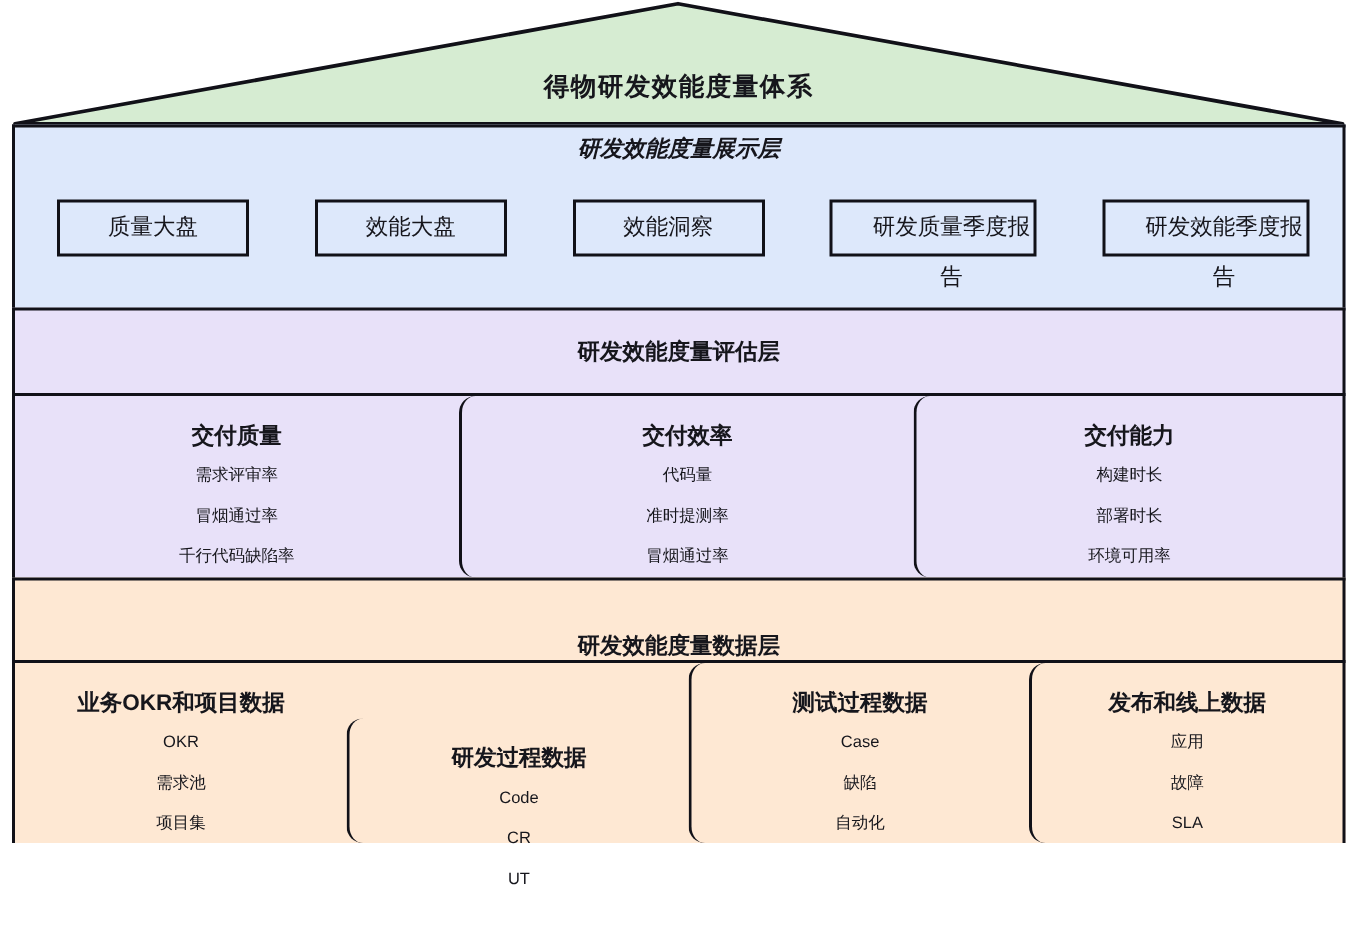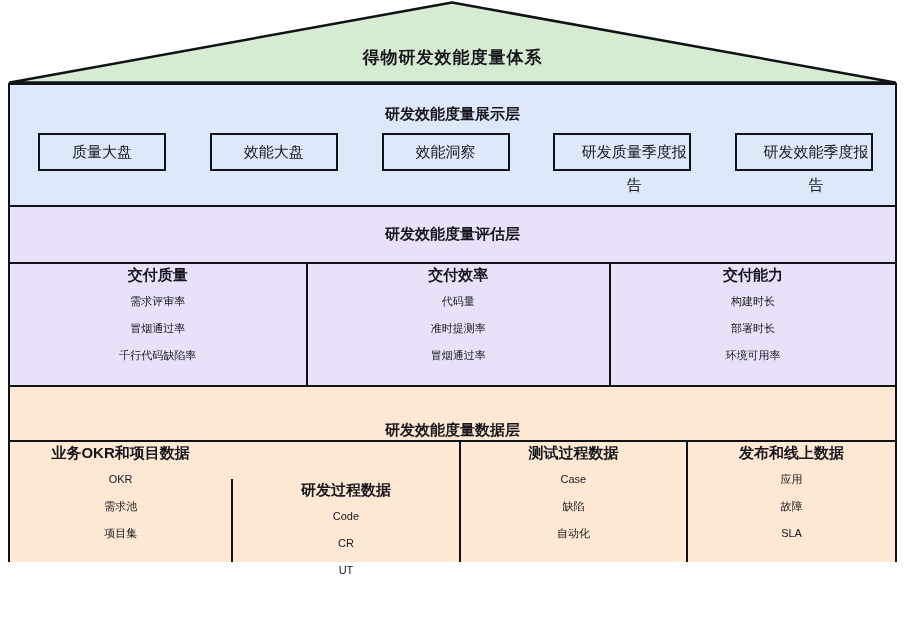--- a/index.html
+++ b/index.html
@@ -20,21 +20,21 @@
   }
 
   
   .band {
     position: absolute; left: 0; width: 889px; box-sizing: border-box;
     border: 2.5px solid var(--line, #111); border-bottom: none;
   }
   .band-header-text { text-align: center; font-weight: bold; font-size: 15px; }
 
   .band-display { top: 83px; height: 122px; background: var(--blue, #dde8fb); }
-  .band-display .band-header-text { margin-top: 20px; }
+  .band-display .band-header-text { margin-top: 5px; font-style: italic; }
   .box-row {
     position: absolute; left: 28px; right: 22px; top: 48px;
     display: flex; justify-content: space-between;
   }
   .dash-box {
     box-sizing: border-box; height: 38px; line-height: 33px;
     border: 2.5px solid var(--line, #111);
     text-align: center; font-size: 15px; background: transparent;
   }
   .dash-box.w1 { width: 128px; }
@@ -46,23 +46,23 @@
     display: flex; }
   .band-data-header { top: 385px; height: 55px; background: var(--orange, #fee8d3);
     display: flex; align-items: flex-end; justify-content: center; }
   .band-data-cols { top: 440px; height: 122px; background: var(--orange, #fee8d3);
     display: flex; }
   .band-warehouse { top: 562px; height: 55px; background: var(--gray, #e9ebee);
     border-bottom: 2.5px solid var(--line, #111);
     display: flex; align-items: center; justify-content: center; }
 
   .col {
-    box-sizing: border-box; padding-top: 0; text-align: center;
+    box-sizing: border-box; padding-top: 16px; text-align: center;
   }
-  .col + .col { border-left: 2.5px solid var(--line, #111); }
+  .col + .col { border-left: 2.5px solid var(--line, #111); border-radius: 11px; }
   .band-eval-cols .col.c1 { width: 33.4%; }
   .band-eval-cols .col.c2 { width: 34.3%; }
   .band-eval-cols .col.c3 { width: 32.3%; }
   .band-data-cols .col.c1 { width: 25.0%; }
   .band-data-cols .col.c2 { width: 25.7%; margin-top: 37px; }
   .band-data-cols .col.c3 { width: 25.7%; }
   .band-data-cols .col.c4 { width: 23.6%; }
   .col-title { font-weight: bold; font-size: 15px; line-height: 22px; margin-bottom: 2px; }
   .col-item { font-size: 11px; line-height: 27px; }
 </style>

